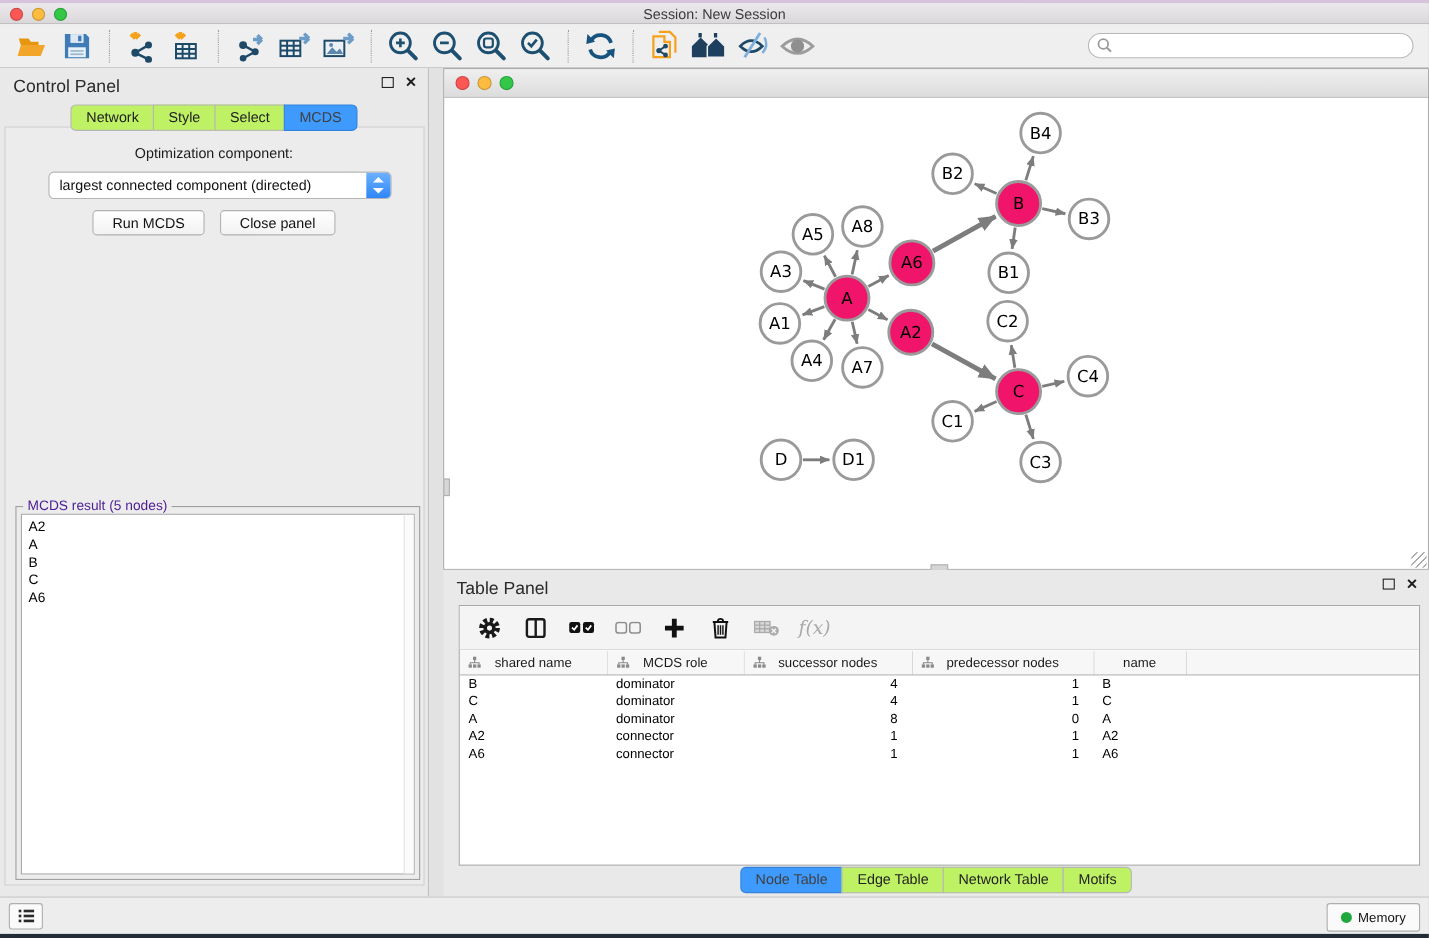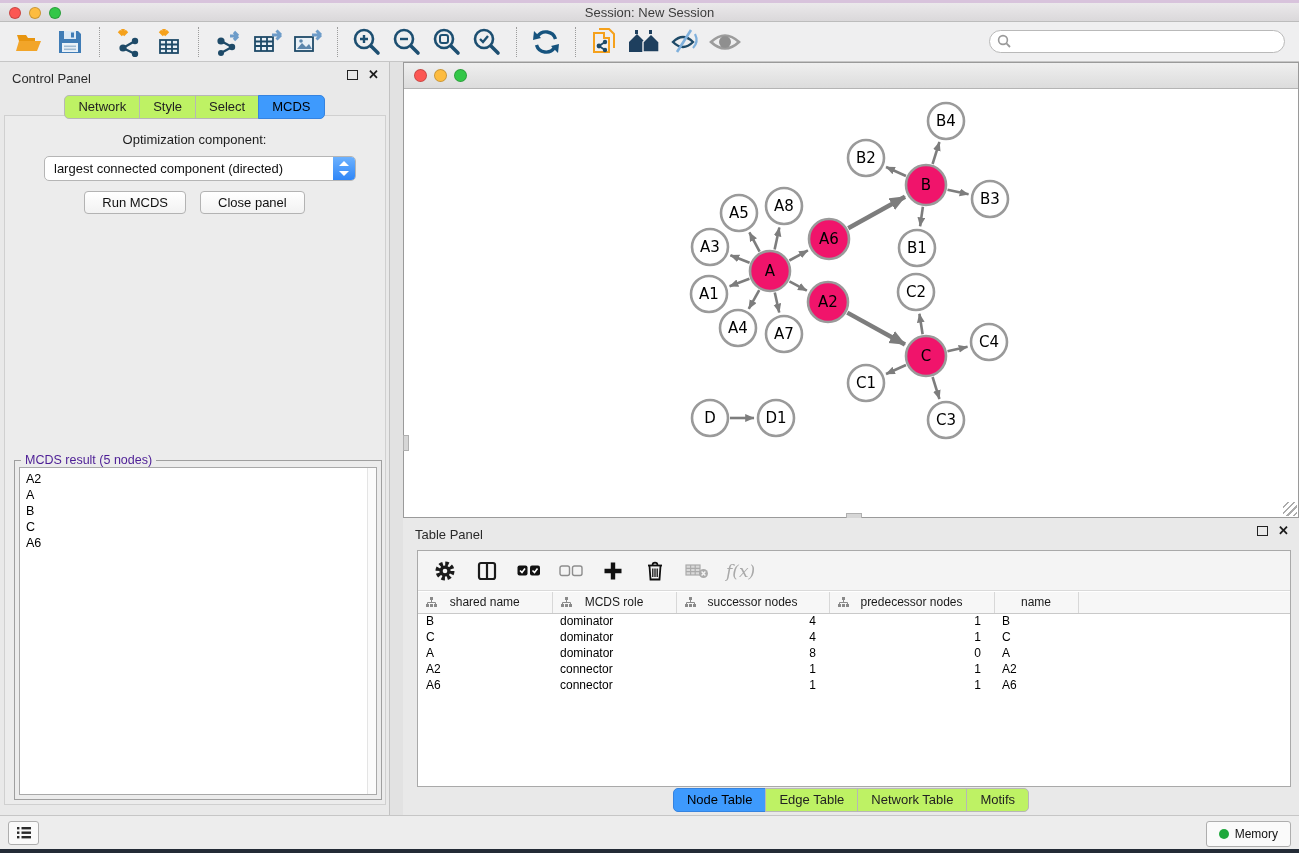--- a/index.html
+++ b/index.html
@@ -27,32 +27,32 @@
     background:#fff; padding:0 8px 0 26px; font-size:12px; outline:none; }
   .search-glyph { position:absolute; left:8px; top:4px; }
 
   
   .workspace { position:absolute; left:0; top:62px; width:1299px; height:753px; background:#e2e2e2; }
 
   
   .control-panel { position:absolute; left:0; top:0; width:390px; height:753px; background:#e9e9e9;
     border-right:1px solid #c2c2c2; }
   .panel-head { position:absolute; left:0; top:0; width:100%; height:30px; }
-  .panel-title { position:absolute; left:12px; top:9px; font-size:13px; color:#2a2a2a; }
+  .panel-title { position:absolute; left:12px; top:9px; font-size:16px; color:#2a2a2a; }
   .panel-ctrls { position:absolute; right:10px; top:8px; display:flex; gap:10px; align-items:center; }
   .float-btn { width:11px; height:10px; border:1.6px solid #222; background:transparent; }
   .close-btn { font-size:13px; font-weight:bold; color:#1a1a1a; line-height:10px; }
   .cp-subpanel { position:absolute; left:4px; top:53px; width:382px; height:690px;
     background:#ececec; border:1px solid #d0d0d0; }
   .tabs-row { position:absolute; left:0; top:33px; width:100%; display:flex; justify-content:center; z-index:2; }
   .tab { background:#bef264; border:1px solid #b7b7b7; margin-left:-1px; padding:3px 13px 4px;
     font-size:13px; color:#222; }
   .tab:first-child { border-radius:5px 0 0 5px; margin-left:0; }
   .tab:last-child { border-radius:0 5px 5px 0; }
-  .tab.active { background:#3e9afd; border-color:#3583e0; color:#000000; }
+  .tab.active { background:#3e9afd; border-color:#3583e0; color:#404040; }
   .opt-label { position:absolute; left:0; top:70px; width:100%; text-align:center; font-size:13px; color:#1c1c1c; }
   .dropdown { position:absolute; left:44px; top:94px; width:312px; height:25px; background:#fff;
     border:1px solid #b5b5b5; border-radius:5px; }
   .dropdown .val { position:absolute; left:9px; top:4px; font-size:13px; color:#111; }
   .dropdown .stepper { position:absolute; right:0; top:0; width:22px; height:23px;
     background:linear-gradient(#6cb1fe,#2f86f7); border-radius:0 4px 4px 0; }
   .stepper .up, .stepper .dn { position:absolute; left:6px; width:0; height:0; border-left:5px solid transparent; border-right:5px solid transparent; }
   .stepper .up { top:4px; border-bottom:5px solid #fff; }
   .stepper .dn { bottom:4px; border-top:5px solid #fff; }
   .btn-row { position:absolute; left:0; top:129px; width:100%; display:flex; justify-content:center; gap:14px; }

